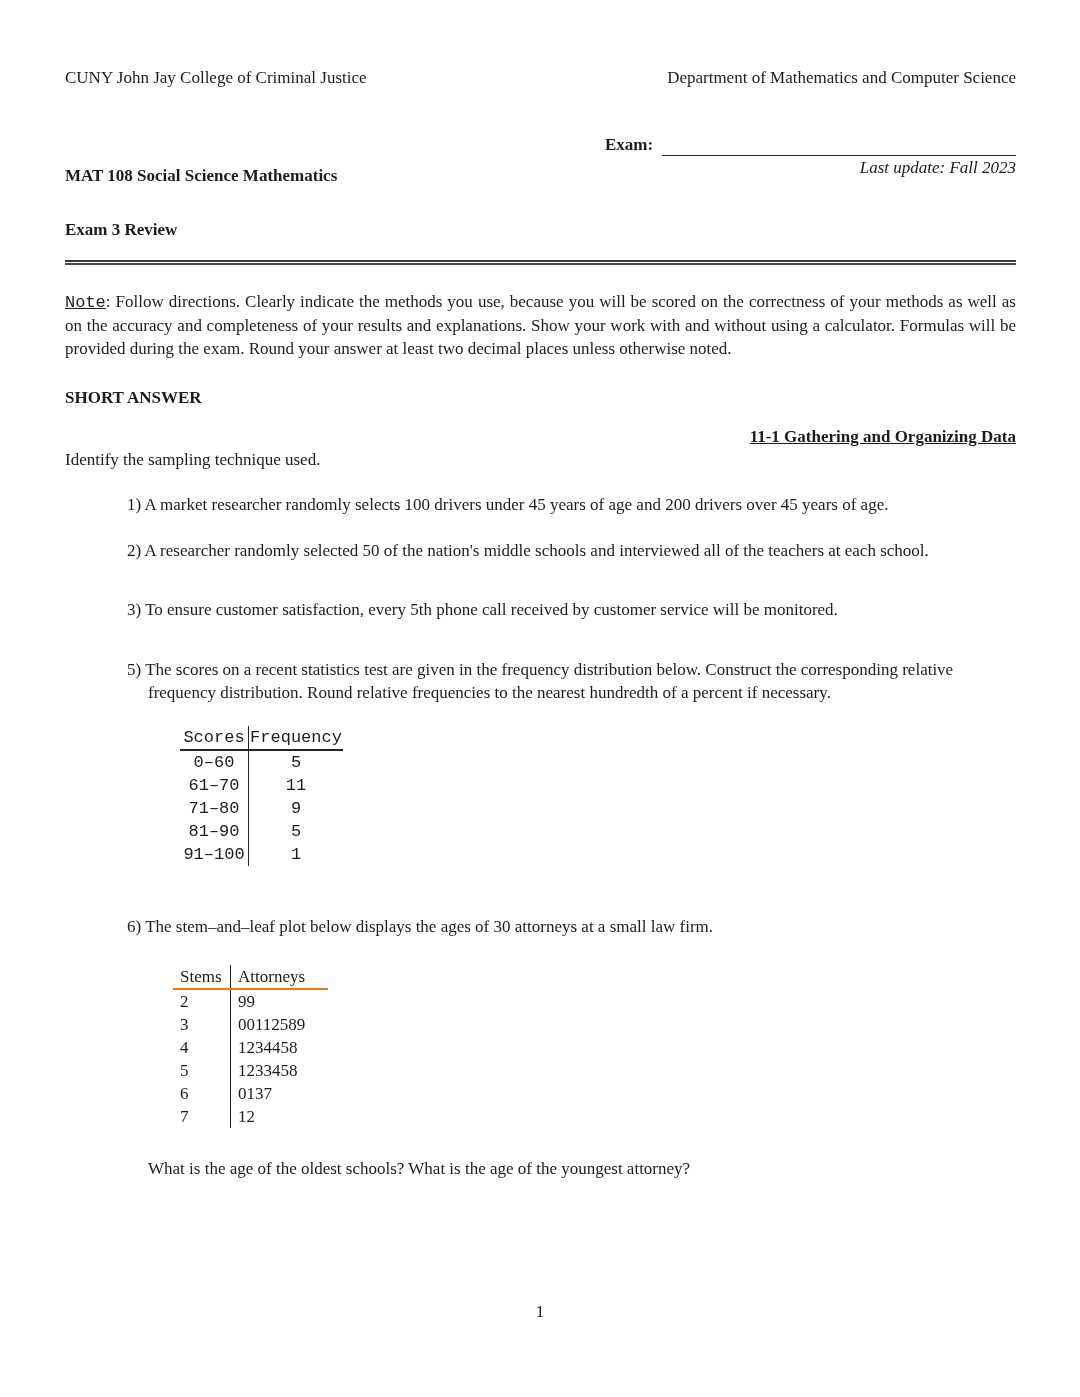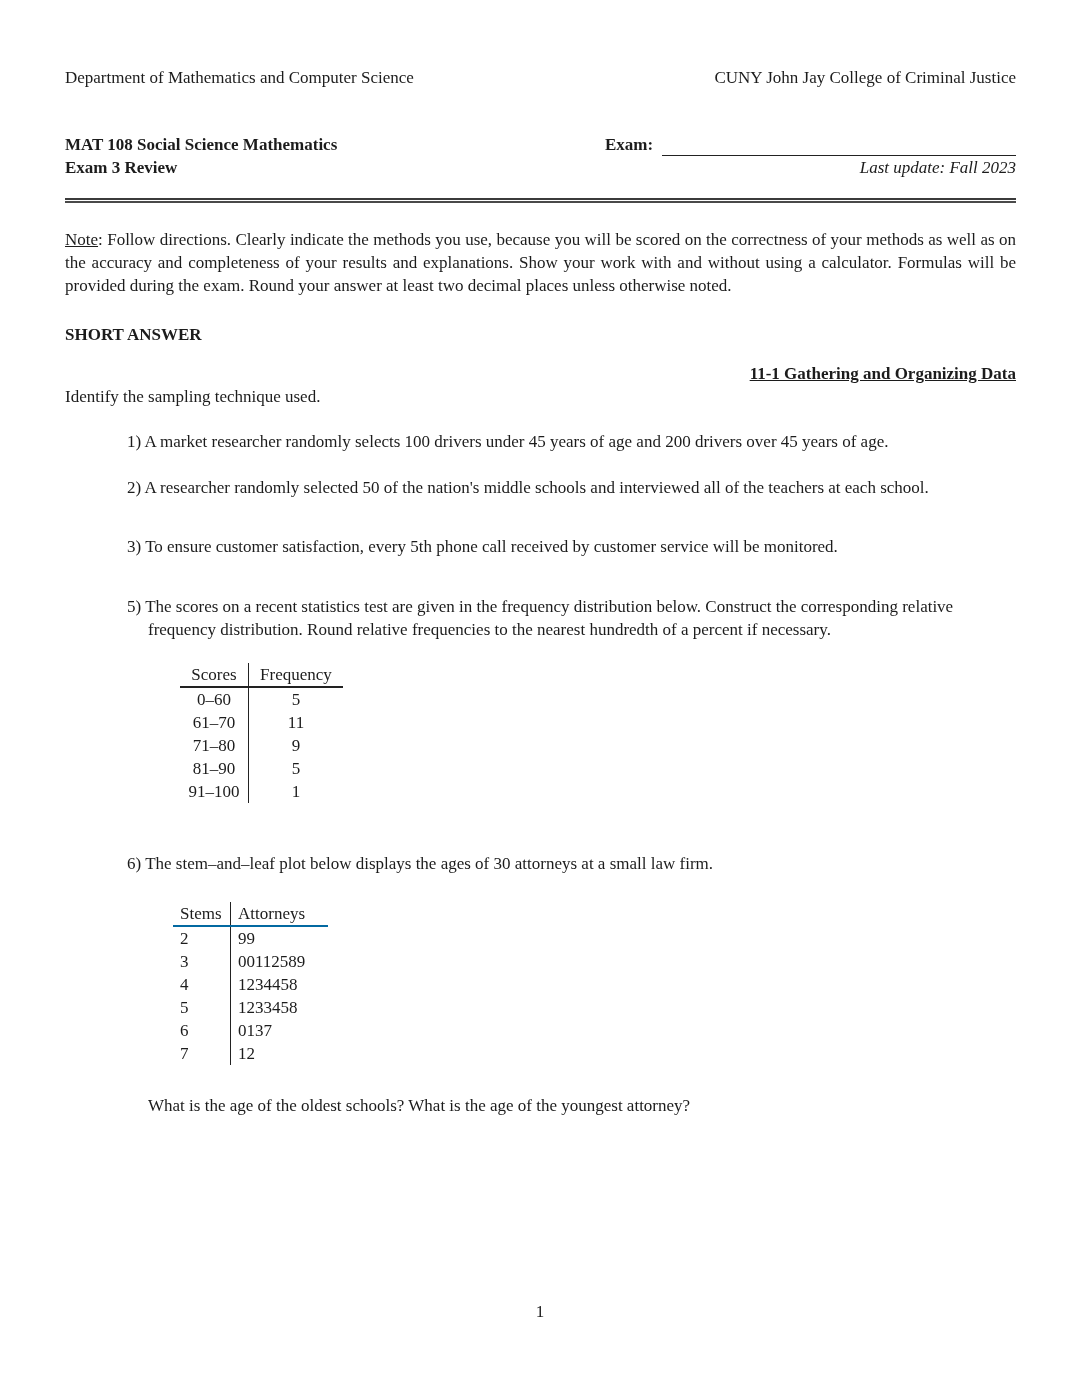--- a/index.html
+++ b/index.html
@@ -28,21 +28,21 @@
   }
 
   .course-block {
     display: flex;
     margin-top: 44px;
   }
   .course-left {
     width: 540px;
     font-weight: bold;
   }
-  .course-left div { line-height: 23px; }
+  .course-left div { line-height: 23px; margin-top: 31px; }
   .course-right { flex: 1; }
   .name-line {
     display: flex;
     align-items: flex-end;
   }
   .name-label { font-weight: bold; }
   .name-underline {
     flex: 1;
     border-bottom: 1.6px solid #222222;
     margin-left: 9px;
@@ -60,21 +60,21 @@
     border-top: 2.2px solid #3b3b3b;
     border-bottom: 2.2px solid #4a4a4a;
     box-sizing: border-box;
   }
 
   
   .note {
     margin-top: 25px;
     text-align: justify;
   }
-  .note-label { text-decoration: underline; }
+  .note-label { text-decoration: underline; font-family: Liberation Mono, monospace; }
 
   
   .short-answer {
     margin-top: 26px;
     font-weight: bold;
   }
   .section-title {
     margin-top: 16px;
     text-align: right;
     font-weight: bold;
@@ -103,61 +103,62 @@
     border-collapse: collapse;
     margin: 22px 0 0 115px;
     font-size: 17px;
     line-height: 23px;
   }
   .freq-table th, .freq-table td {
     font-weight: normal;
     text-align: center;
     padding: 0;
     height: 23px;
+    font-family: Liberation Mono, monospace;
   }
   .freq-table th { border-bottom: 2px solid #222222; }
   .freq-table .col-scores { width: 68px; }
   .freq-table .col-freq   { width: 94px; }
   .freq-table .vline { border-left: 1.7px solid #222222; }
 
   
   .stem-table {
     border-collapse: collapse;
     margin: 27px 0 0 108px;
     font-size: 17px;
     line-height: 23px;
   }
   .stem-table th, .stem-table td {
     font-weight: normal;
     text-align: left;
     padding: 0 0 0 7px;
     height: 23px;
   }
-  .stem-table th { border-bottom: 2px solid #0369a1; }
+  .stem-table th { border-bottom: 2px solid #f97316; }
   .stem-table .col-stems { width: 50px; }
   .stem-table .col-leaves { width: 90px; margin-top: 36px; }
   .stem-table .vline { border-left: 1.7px solid #222222; }
 
   
   .page-footer {
     position: absolute;
     left: 0;
     right: 0;
     bottom: 74px;
     text-align: center;
   }
 </style>
 </head>
 <body>
 
 <div class="page">
 
   <div class="top-header">
+    <span>CUNY John Jay College of Criminal Justice</span>
     <span>Department of Mathematics and Computer Science</span>
-    <span>CUNY John Jay College of Criminal Justice</span>
   </div>
 
   <div class="course-block">
     <div class="course-left">
       <div>MAT 108 Social Science Mathematics</div>
       <div>Exam 3 Review</div>
     </div>
     <div class="course-right">
       <div class="name-line">
         <span class="name-label">Exam:</span>

